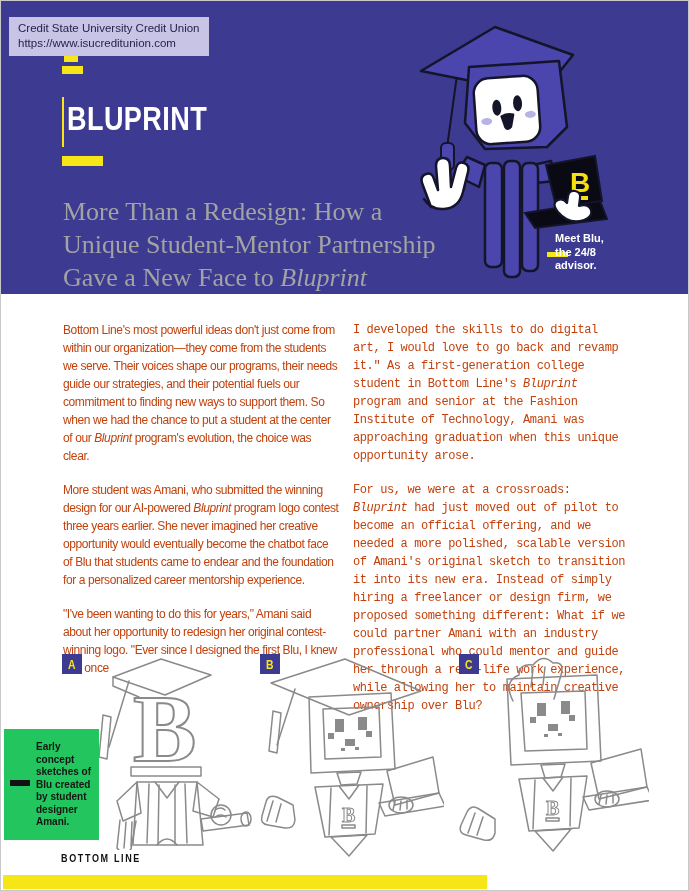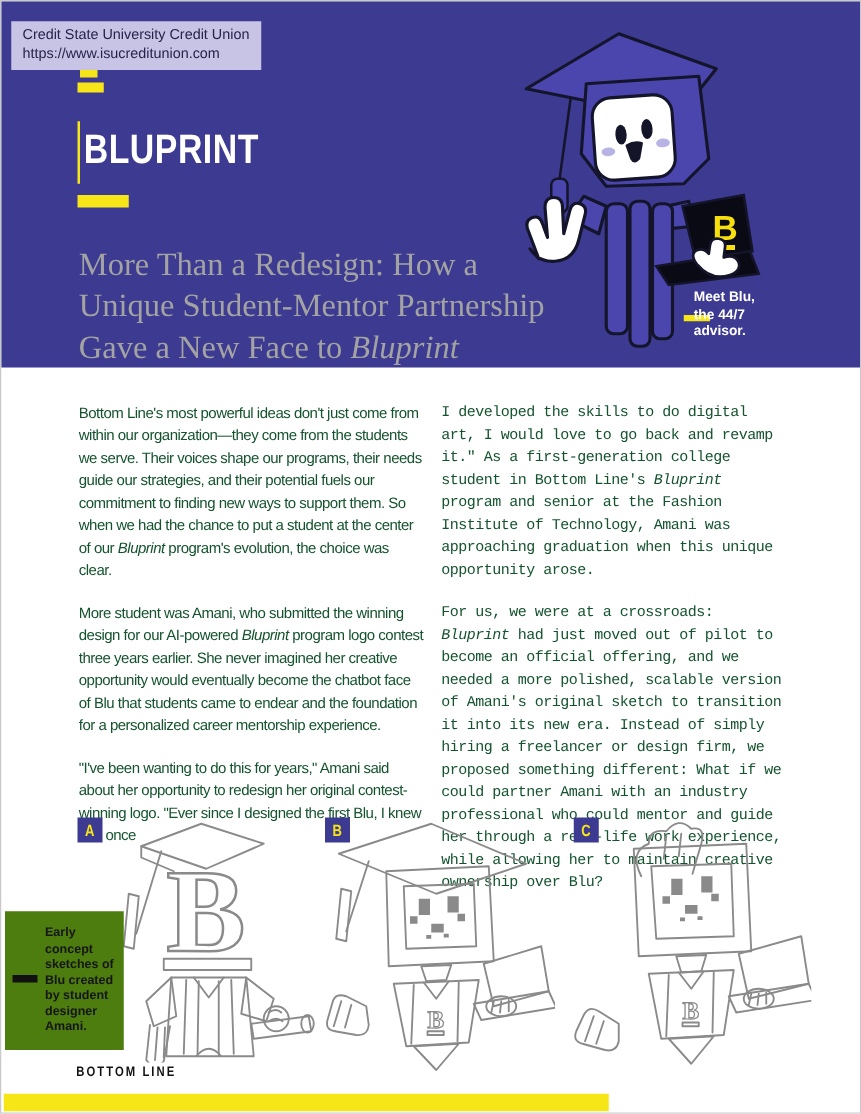--- a/index.html
+++ b/index.html
@@ -15,35 +15,35 @@
   .wordmark{position:absolute;left:66px;top:101px;color:#fff;font-weight:bold;font-size:33px;
             line-height:1;letter-spacing:0.5px;transform:scaleX(0.82);transform-origin:left top;white-space:nowrap;}
   .hdr-bar{position:absolute;left:61px;top:155px;width:41px;height:10px;background:#F7E617;}
   .headline{position:absolute;left:62px;top:177px;width:500px;color:#a3a3a3;
             font-family:"Liberation Serif",serif;font-size:26px;line-height:33px;font-weight:normal;}
   .mascot{position:absolute;left:408px;top:14px;width:240px;height:270px;}
   .cap-dash{position:absolute;left:546px;top:251px;width:21px;height:5px;background:#F7E617;}
   .cap-caption{position:absolute;left:554px;top:231px;width:110px;color:#fff;
                font-size:11px;font-weight:bold;line-height:13.5px;}
   
-  .col{position:absolute;top:320px;color:#14532d;font-size:12px;letter-spacing:-0.4px;line-height:18px;}
+  .col{position:absolute;top:320px;color:#c2410c;font-size:12px;letter-spacing:-0.4px;line-height:18px;}
   .col-left{left:62px;width:277px;}
   .col-right{left:352px;width:278px;font-family:Liberation Mono, monospace;}
   .col p{margin:0 0 16px 0;}
   .run-italic{font-style:italic;}
   
   .label-sq{position:absolute;width:20px;height:20px;background:#3D3A91;color:#F7E617;
             display:flex;align-items:center;justify-content:center;font-weight:bold;font-size:13px;}
   .label-sq span{transform:scaleX(0.8);}
   .sk{position:absolute;}
   .sk *{vector-effect:non-scaling-stroke;}
   .sk .ln{fill:none;stroke:#8A8A8A;stroke-width:1.5;stroke-linejoin:round;stroke-linecap:round;}
   .sk .px{fill:#8A8A8A;stroke:none;}
   .sk text{fill:#ffffff;stroke:#8A8A8A;font-family:"Liberation Serif",serif;font-weight:bold;}
-  .callout{position:absolute;left:3px;top:728px;width:95px;height:111px;background:#4d7c0f;
+  .callout{position:absolute;left:3px;top:728px;width:95px;height:111px;background:#22c55e;
            box-sizing:border-box;padding:12px 5px 8px 32px;color:#151515;
            font-size:10px;font-weight:bold;line-height:12.5px;}
   .callout-dash{position:absolute;left:9px;top:779px;width:20px;height:6px;background:#111111;}
   
   .brand{position:absolute;left:60px;top:851px;color:#111;font-weight:bold;font-size:11px;
          letter-spacing:2px;transform:scaleX(0.82);transform-origin:left top;white-space:nowrap;}
   .bottom-bar{position:absolute;left:2px;top:874px;width:484px;height:14px;background:#F7E617;}
 </style>
 </head>
 <body>
@@ -78,21 +78,21 @@
       <rect x="113" y="148" width="16" height="108" rx="6" fill="#4B46AE" stroke="#14142B" stroke-width="2.5"></rect>
       <path d="M22,192 L13,168 q-2,-7 4,-9 q6,-2 8,5 l4,11 l-2,-24 q0,-8 7,-8 q7,0 7,8 l1,21 l5,-19 q2,-7 8,-5 q6,2 4,9 l-5,20 q-4,16 -19,17 q-13,1 -20,-10 Z" fill="#ffffff" stroke="#14142B" stroke-width="2.5" stroke-linejoin="round"></path>
       <polygon points="137,150 186,141 193,186 148,195" fill="#0A0A14" stroke="#14142B" stroke-width="2"></polygon>
       <text x="161" y="177" font-size="28" font-weight="bold" fill="#F7DF0E" stroke="none" font-family="'Liberation Sans',sans-serif">B</text>
       <rect x="161" y="181" width="18" height="4" fill="#F7DF0E"></rect>
       <polygon points="116,198 191,186 198,204 126,213" fill="#0A0A14" stroke="#14142B" stroke-width="2"></polygon>
       <path d="M149,197 q-7,-9 0,-12 q5,-2 9,3 l1,-7 q1,-6 7,-5 q6,1 5,7 l-1,8 q9,-3 12,4 q2,7 -7,10 q-15,5 -26,-8 Z" fill="#ffffff" stroke="#14142B" stroke-width="2.2" stroke-linejoin="round"></path>
     </svg>
 
     <div class="cap-dash"></div>
-    <div class="cap-caption"><span>Meet Blu,</span><br><span>the 44/7</span><br><span>advisor.</span></div>
+    <div class="cap-caption"><span>Meet Blu,</span><br><span>the 24/8</span><br><span>advisor.</span></div>
   </div>
 
   <div class="tooltip">
     <div>Credit State University Credit Union</div>
     <div>https://www.isucreditunion.com</div>
   </div>
 
   <div class="col col-left">
     <p><span>Bottom Line's most powerful ideas don't just come from within our organization—they come from the students we serve. Their voices shape our programs, their needs guide our strategies, and their potential fuels our commitment to finding new ways to support them. So when we had the chance to put a student at the center of our </span><span class="run-italic">Bluprint</span><span> program's evolution, the choice was clear.</span></p>
     <p><span>More student was Amani, who submitted the winning design for our AI-powered </span><span class="run-italic">Bluprint</span><span> program logo contest three years earlier. She never imagined her creative opportunity would eventually become the chatbot face of Blu that students came to endear and the foundation for a personalized career mentorship experience.</span></p>

